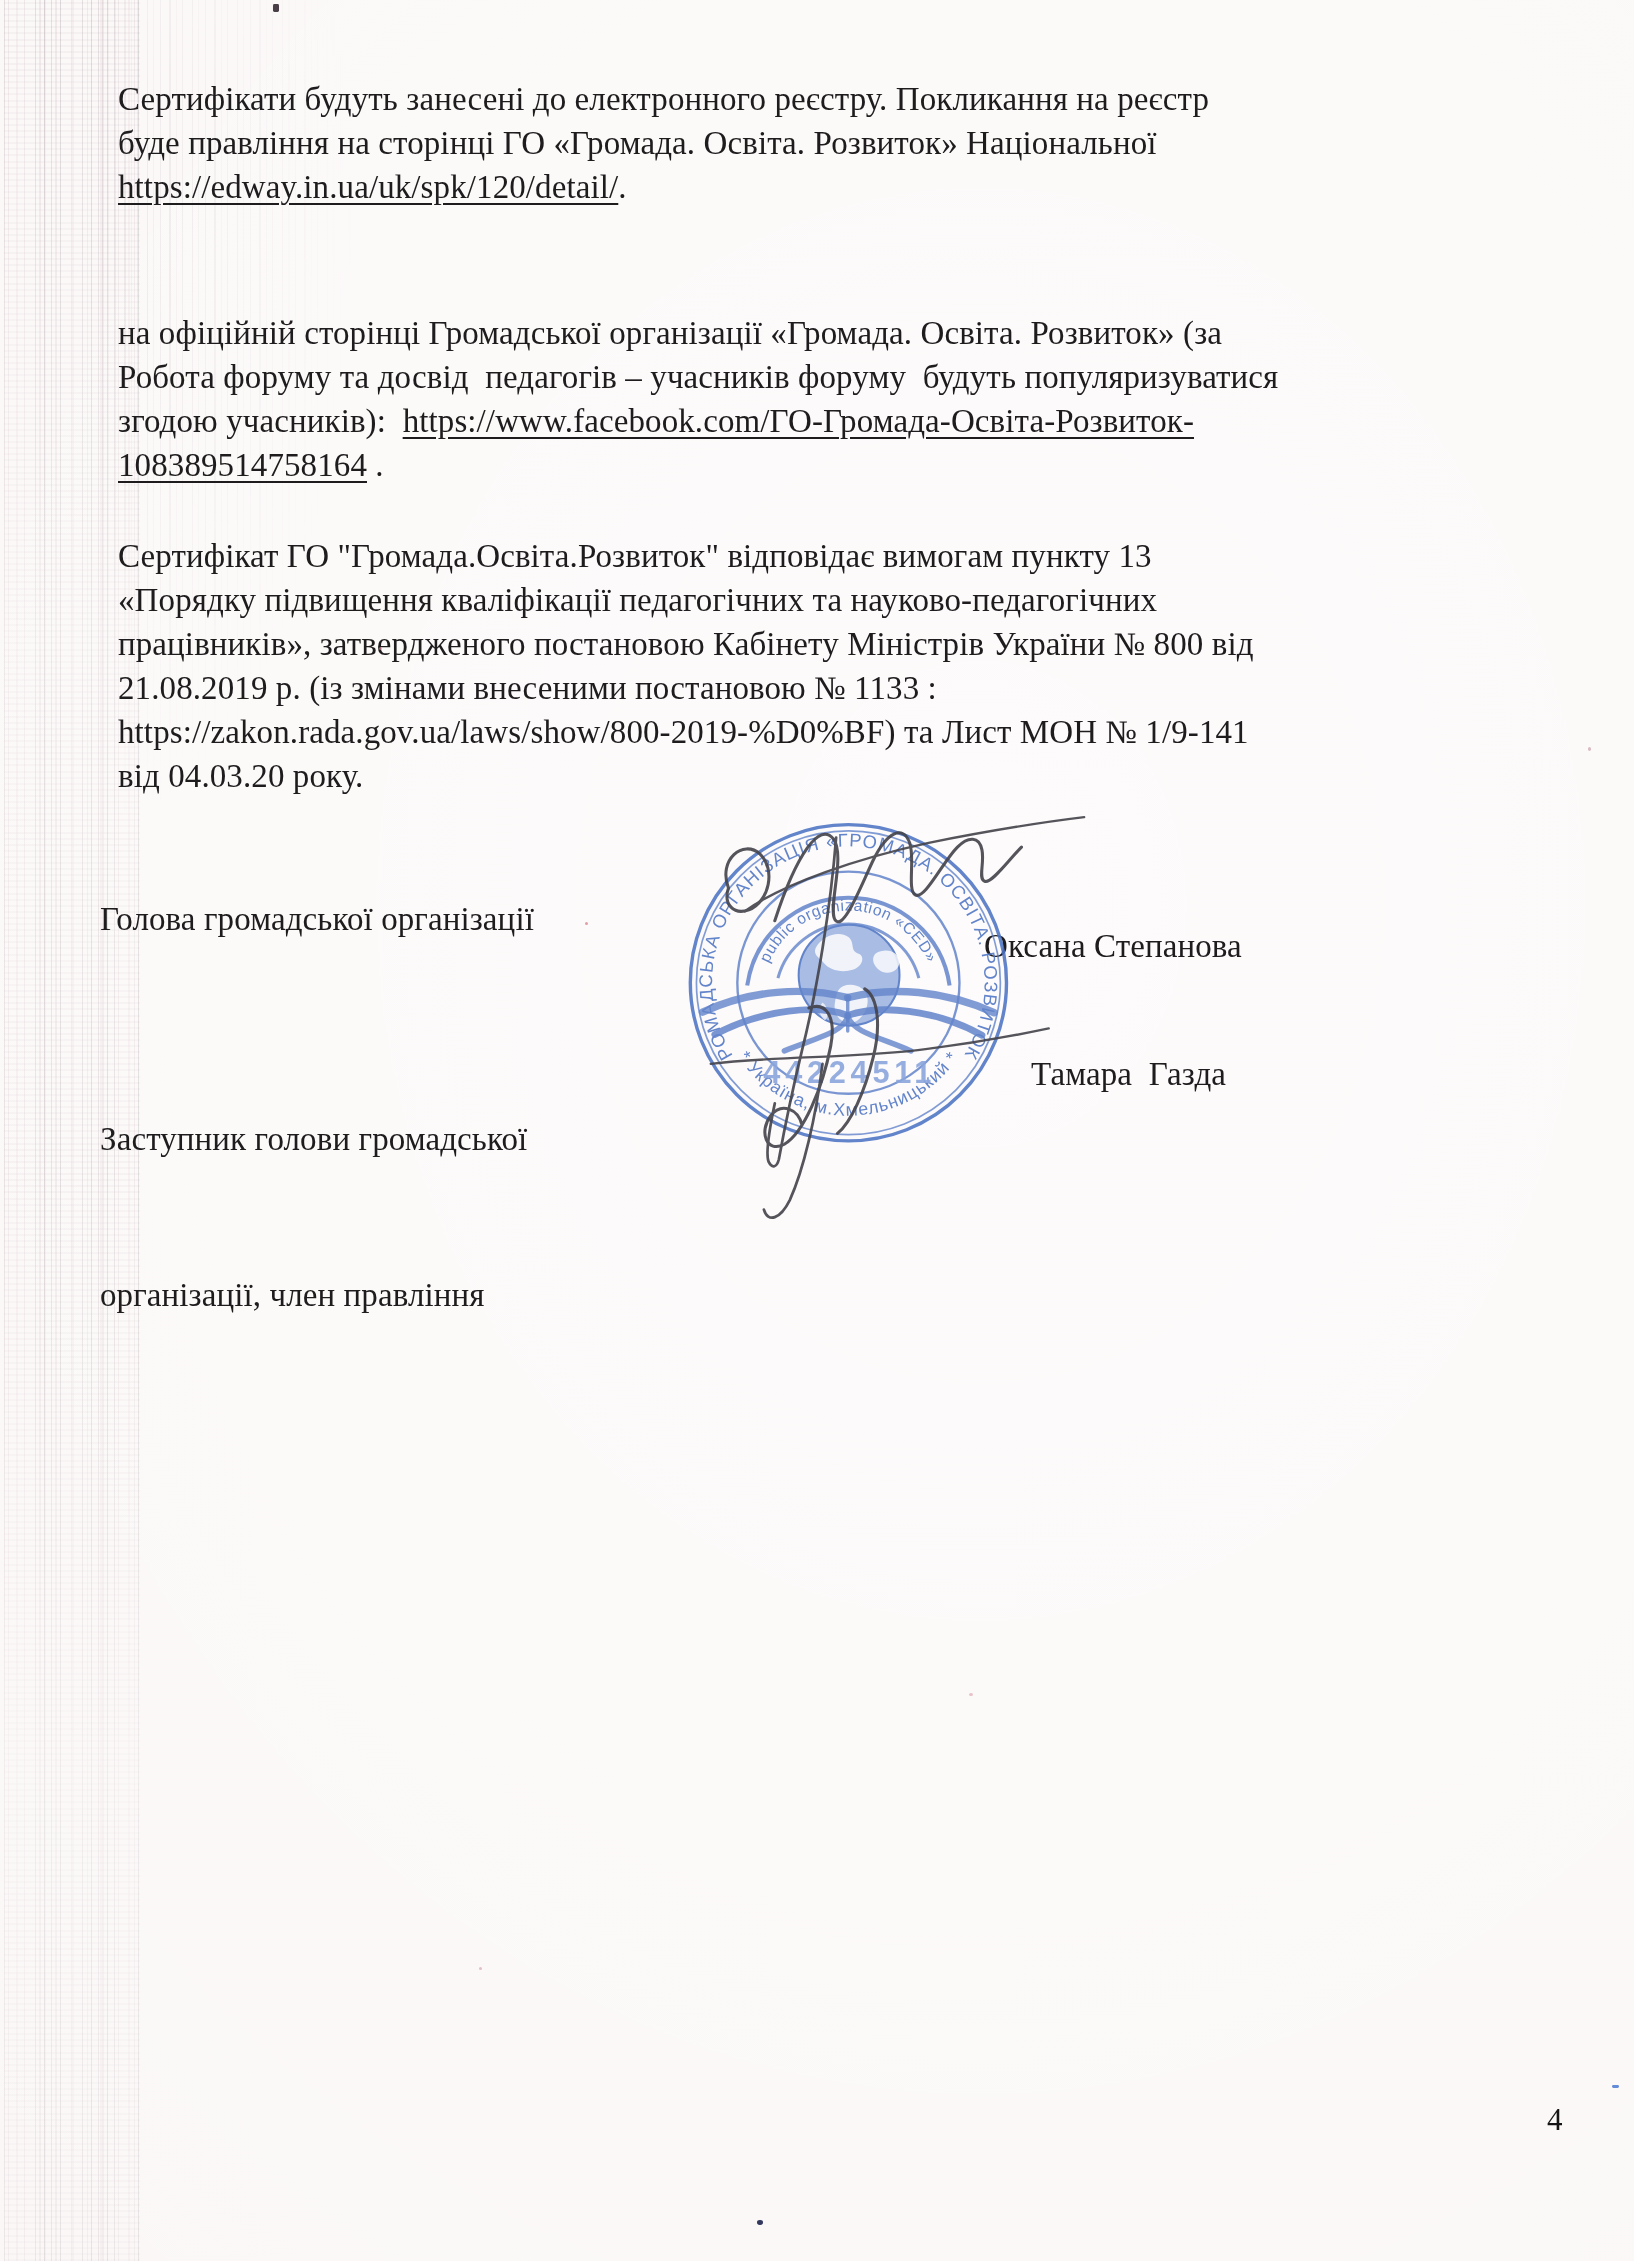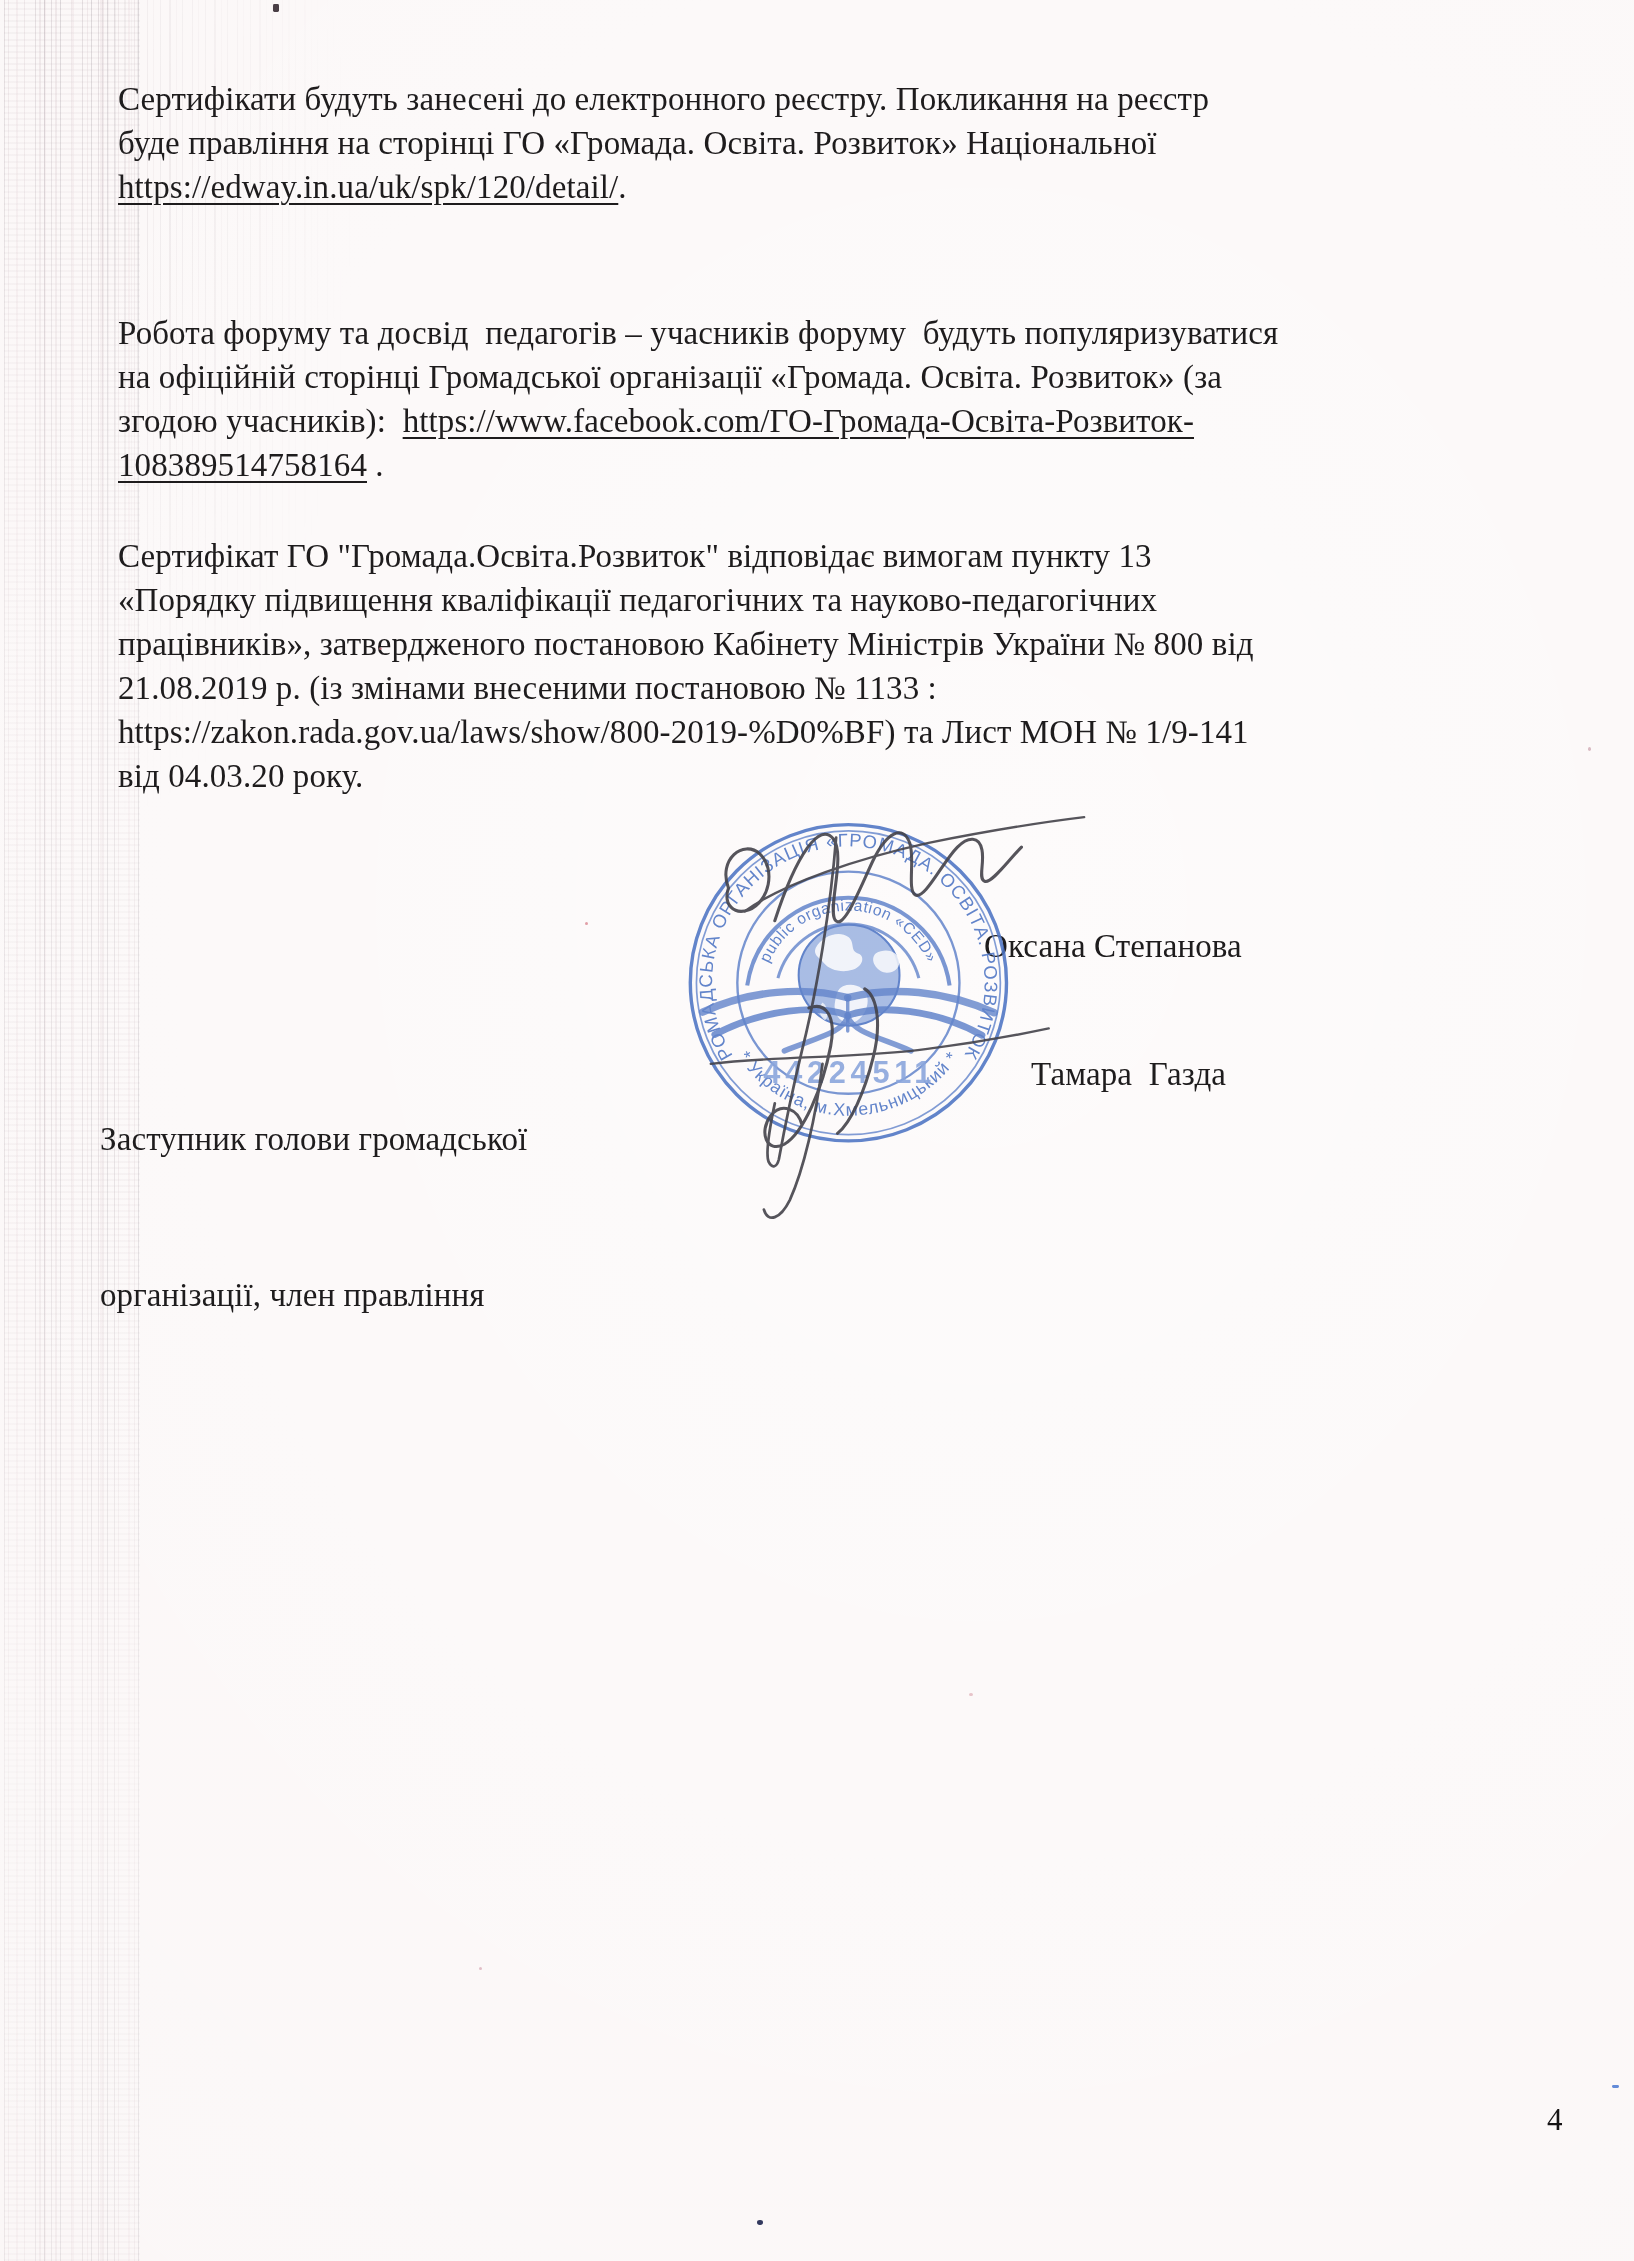--- a/index.html
+++ b/index.html
@@ -87,35 +87,36 @@
   <div class="noise-band"></div>
   <div class="noise-patch"></div>
 
   <div class="para p1">
     <div class="line">Сертифікати будуть занесені до електронного реєстру. Покликання на реєстр</div>
     <div class="line">буде правління на сторінці ГО «Громада. Освіта. Розвиток» Національної</div>
     <div class="line"><span class="doclink">https://edway.in.ua/uk/spk/120/detail/</span><span>.</span></div>
   </div>
 
   <div class="para p2">
+    <div class="line">на офіційній сторінці Громадської організації «Громада. Освіта. Розвиток» (за</div>
     <div class="line">Робота форуму та досвід  педагогів – учасників форуму  будуть популяризуватися</div>
-    <div class="line">на офіційній сторінці Громадської організації «Громада. Освіта. Розвиток» (за</div>
     <div class="line"><span>згодою учасників):  </span><span class="doclink">https://www.facebook.com/ГО-Громада-Освіта-Розвиток-</span></div>
     <div class="line"><span class="doclink">108389514758164</span><span> .</span></div>
   </div>
 
   <div class="para p3">
     <div class="line">Сертифікат ГО "Громада.Освіта.Розвиток" відповідає вимогам пункту 13</div>
     <div class="line">«Порядку підвищення кваліфікації педагогічних та науково-педагогічних</div>
     <div class="line">працівників», затвердженого постановою Кабінету Міністрів України № 800 від</div>
     <div class="line">21.08.2019 р. (із змінами внесеними постановою № 1133 :</div>
     <div class="line">https://zakon.rada.gov.ua/laws/show/800-2019-%D0%BF) та Лист МОН № 1/9-141</div>
     <div class="line">від 04.03.20 року.</div>
   </div>
 
+  <div class="sig-title row1">Голова громадської організації</div>
   <div class="sig-name name1">Оксана Степанова</div>
 
   <div class="sig-title row2">
     <div>Заступник голови громадської</div>
     <div>організації, член правління</div>
   </div>
   <div class="sig-name name2">Тамара  Газда</div>
 
   <svg class="stamp-svg" viewBox="950 1120 760 700" xmlns="http://www.w3.org/2000/svg" font-family="Liberation Sans, DejaVu Sans, sans-serif">
     <g opacity="0.88">

